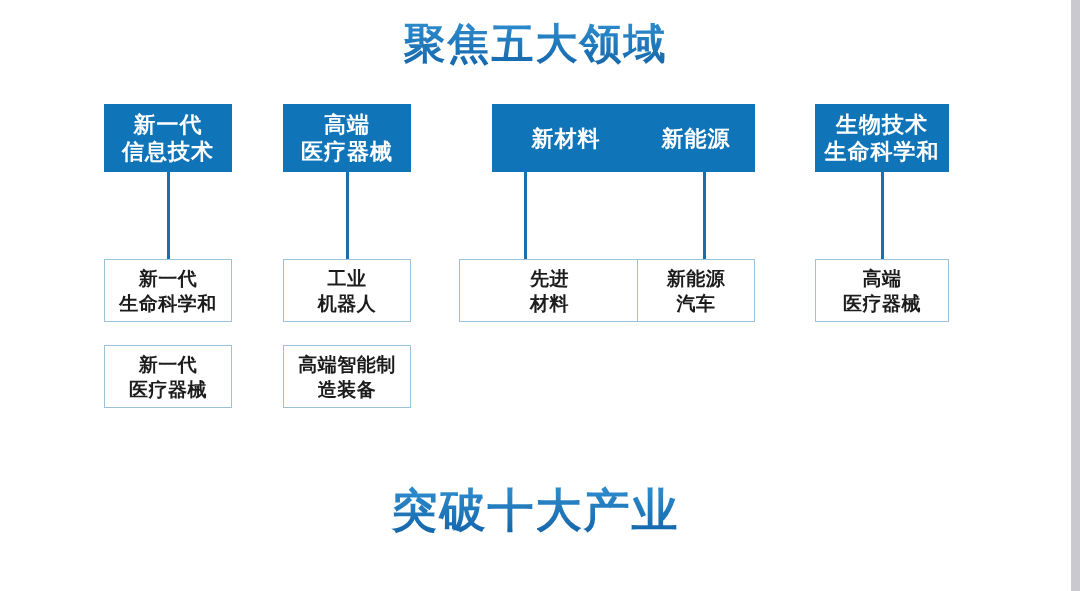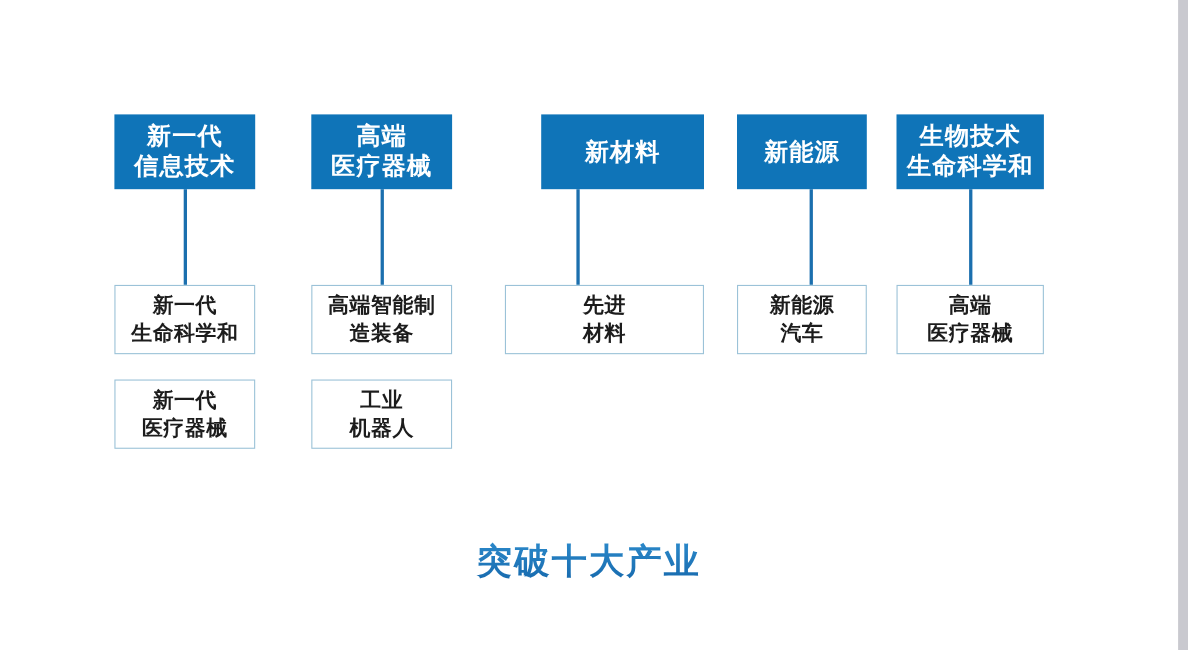--- a/index.html
+++ b/index.html
@@ -48,21 +48,21 @@
     top: 18px;
     font-size: 42px;
     line-height: 52px;
     background: linear-gradient(180deg, #2f8fd0 0%, #1364a8 100%);
     -webkit-background-clip: text;
     background-clip: text;
     color: transparent;
   }
   .title-bottom {
     top: 484px;
-    font-size: 32px;
+    font-size: 46px;
     line-height: 52px;
     background: linear-gradient(180deg, #2f8fd0 0%, #1364a8 100%);
     -webkit-background-clip: text;
     background-clip: text;
     color: transparent;
   }
 
   
   .column {
     position: absolute;
@@ -127,20 +127,21 @@
   .leaf-box .ln {
     display: block;
     white-space: nowrap;
   }
 </style>
 </head>
 <body>
 
 <div id="stage">
 
+  <div class="title title-top">聚焦五大领域</div>
 
   <div id="columns-root">
       <div class="column" style="left: 104px; width: 128px;">
         <div class="head-box">
           <span class="lines">
             <span class="ln">新一代</span>
             <span class="ln">信息技术</span>
           </span>
         </div>
         <div class="connector" style="left: 62.5px; top: 68px; height: 87px;"></div>
@@ -163,49 +164,49 @@
         <div class="head-box">
           <span class="lines">
             <span class="ln">高端</span>
             <span class="ln">医疗器械</span>
           </span>
         </div>
         <div class="connector" style="left: 62.5px; top: 68px; height: 87px;"></div>
         <div class="leaf-wrap">
           <div class="leaf-box">
             <span>
+              <span class="ln">工业</span>
+              <span class="ln">机器人</span>
+            </span>
+          </div>
+          <div class="leaf-box">
+            <span>
               <span class="ln">高端智能制</span>
               <span class="ln">造装备</span>
             </span>
           </div>
-          <div class="leaf-box">
-            <span>
-              <span class="ln">工业</span>
-              <span class="ln">机器人</span>
-            </span>
-          </div>
         </div>
       </div>
       <div class="column" style="left: 459px; width: 148px; padding-left: 33px;">
         <div class="head-box">
           <span class="lines">
             <span class="ln">新材料</span>
           </span>
         </div>
         <div class="connector" style="left: 64.5px; top: 68px; height: 87px;"></div>
         <div class="leaf-wrap">
           <div class="leaf-box">
             <span>
               <span class="ln">先进</span>
               <span class="ln">材料</span>
             </span>
           </div>
         </div>
       </div>
-      <div class="column" style="left: 670px; width: 118px;">
+      <div class="column" style="left: 637px; width: 118px;">
         <div class="head-box">
           <span class="lines">
             <span class="ln">新能源</span>
           </span>
         </div>
         <div class="connector" style="left: 65.5px; top: 68px; height: 87px;"></div>
         <div class="leaf-wrap">
           <div class="leaf-box">
             <span>
               <span class="ln">新能源</span>

